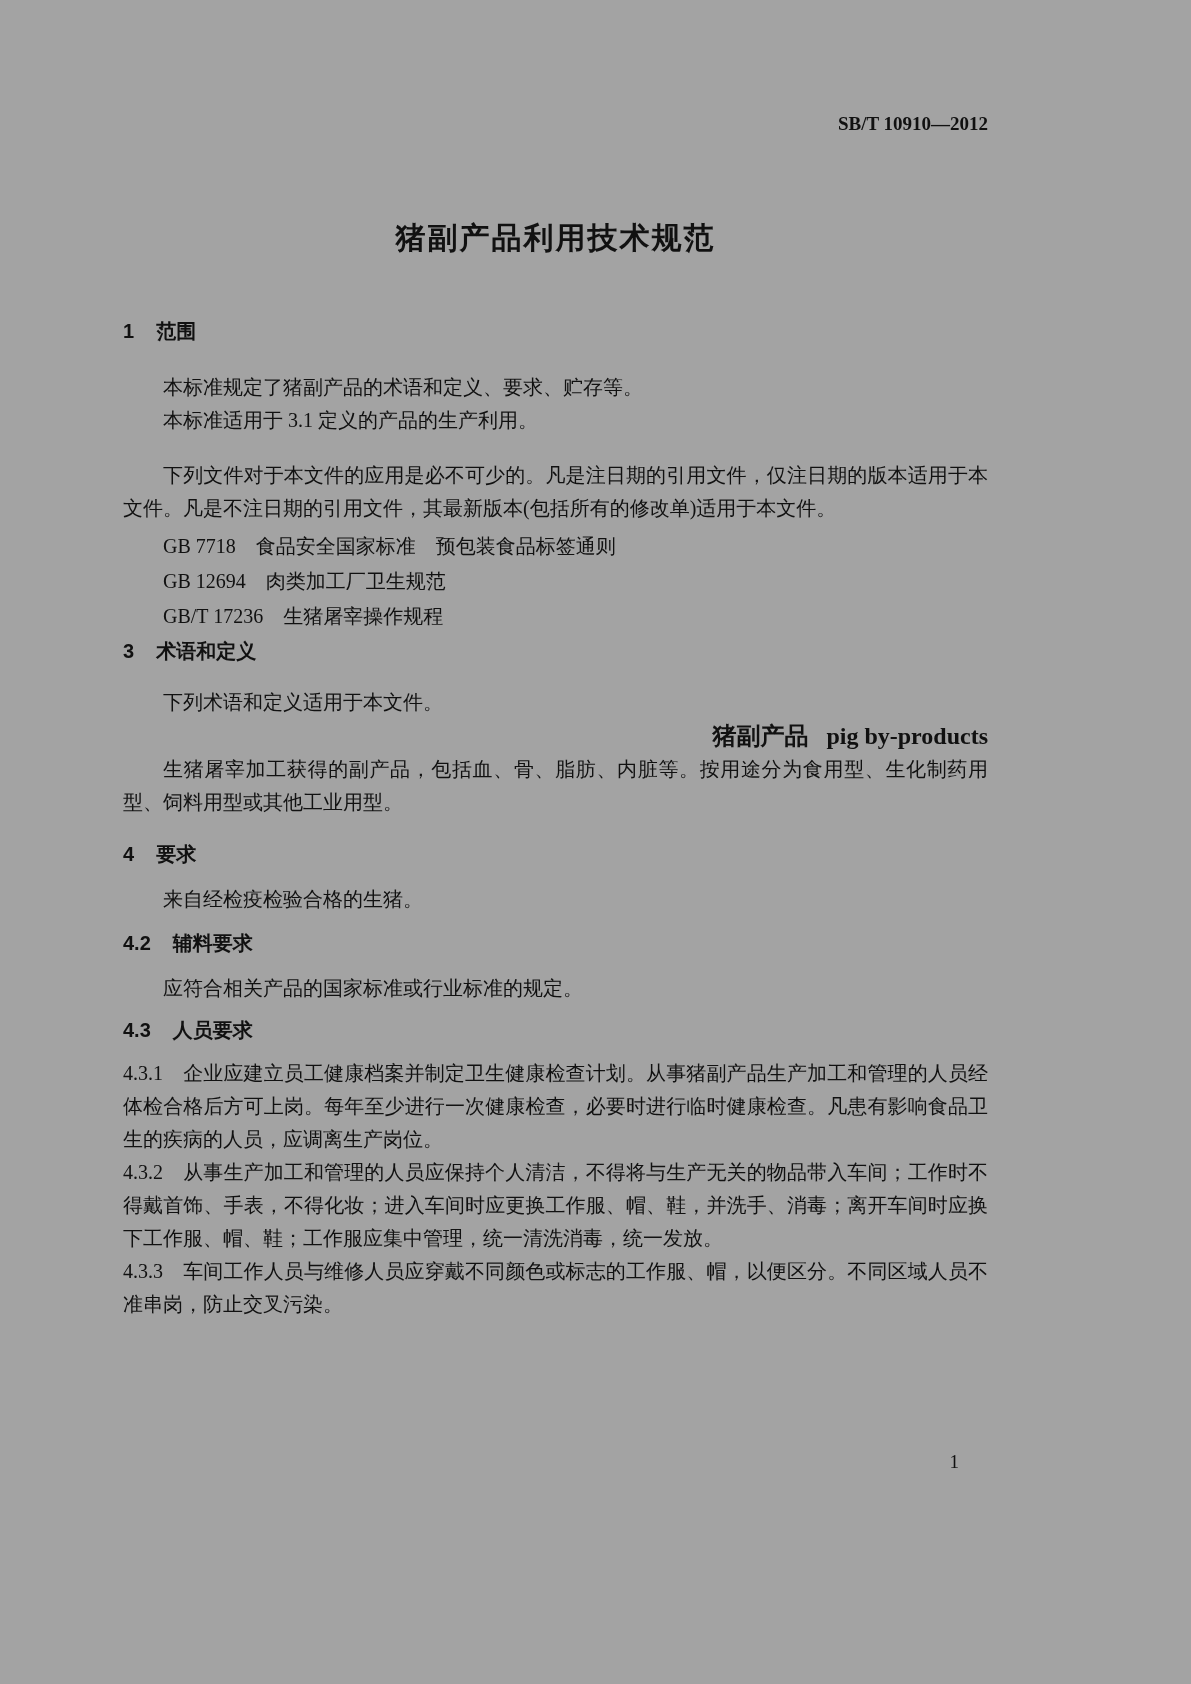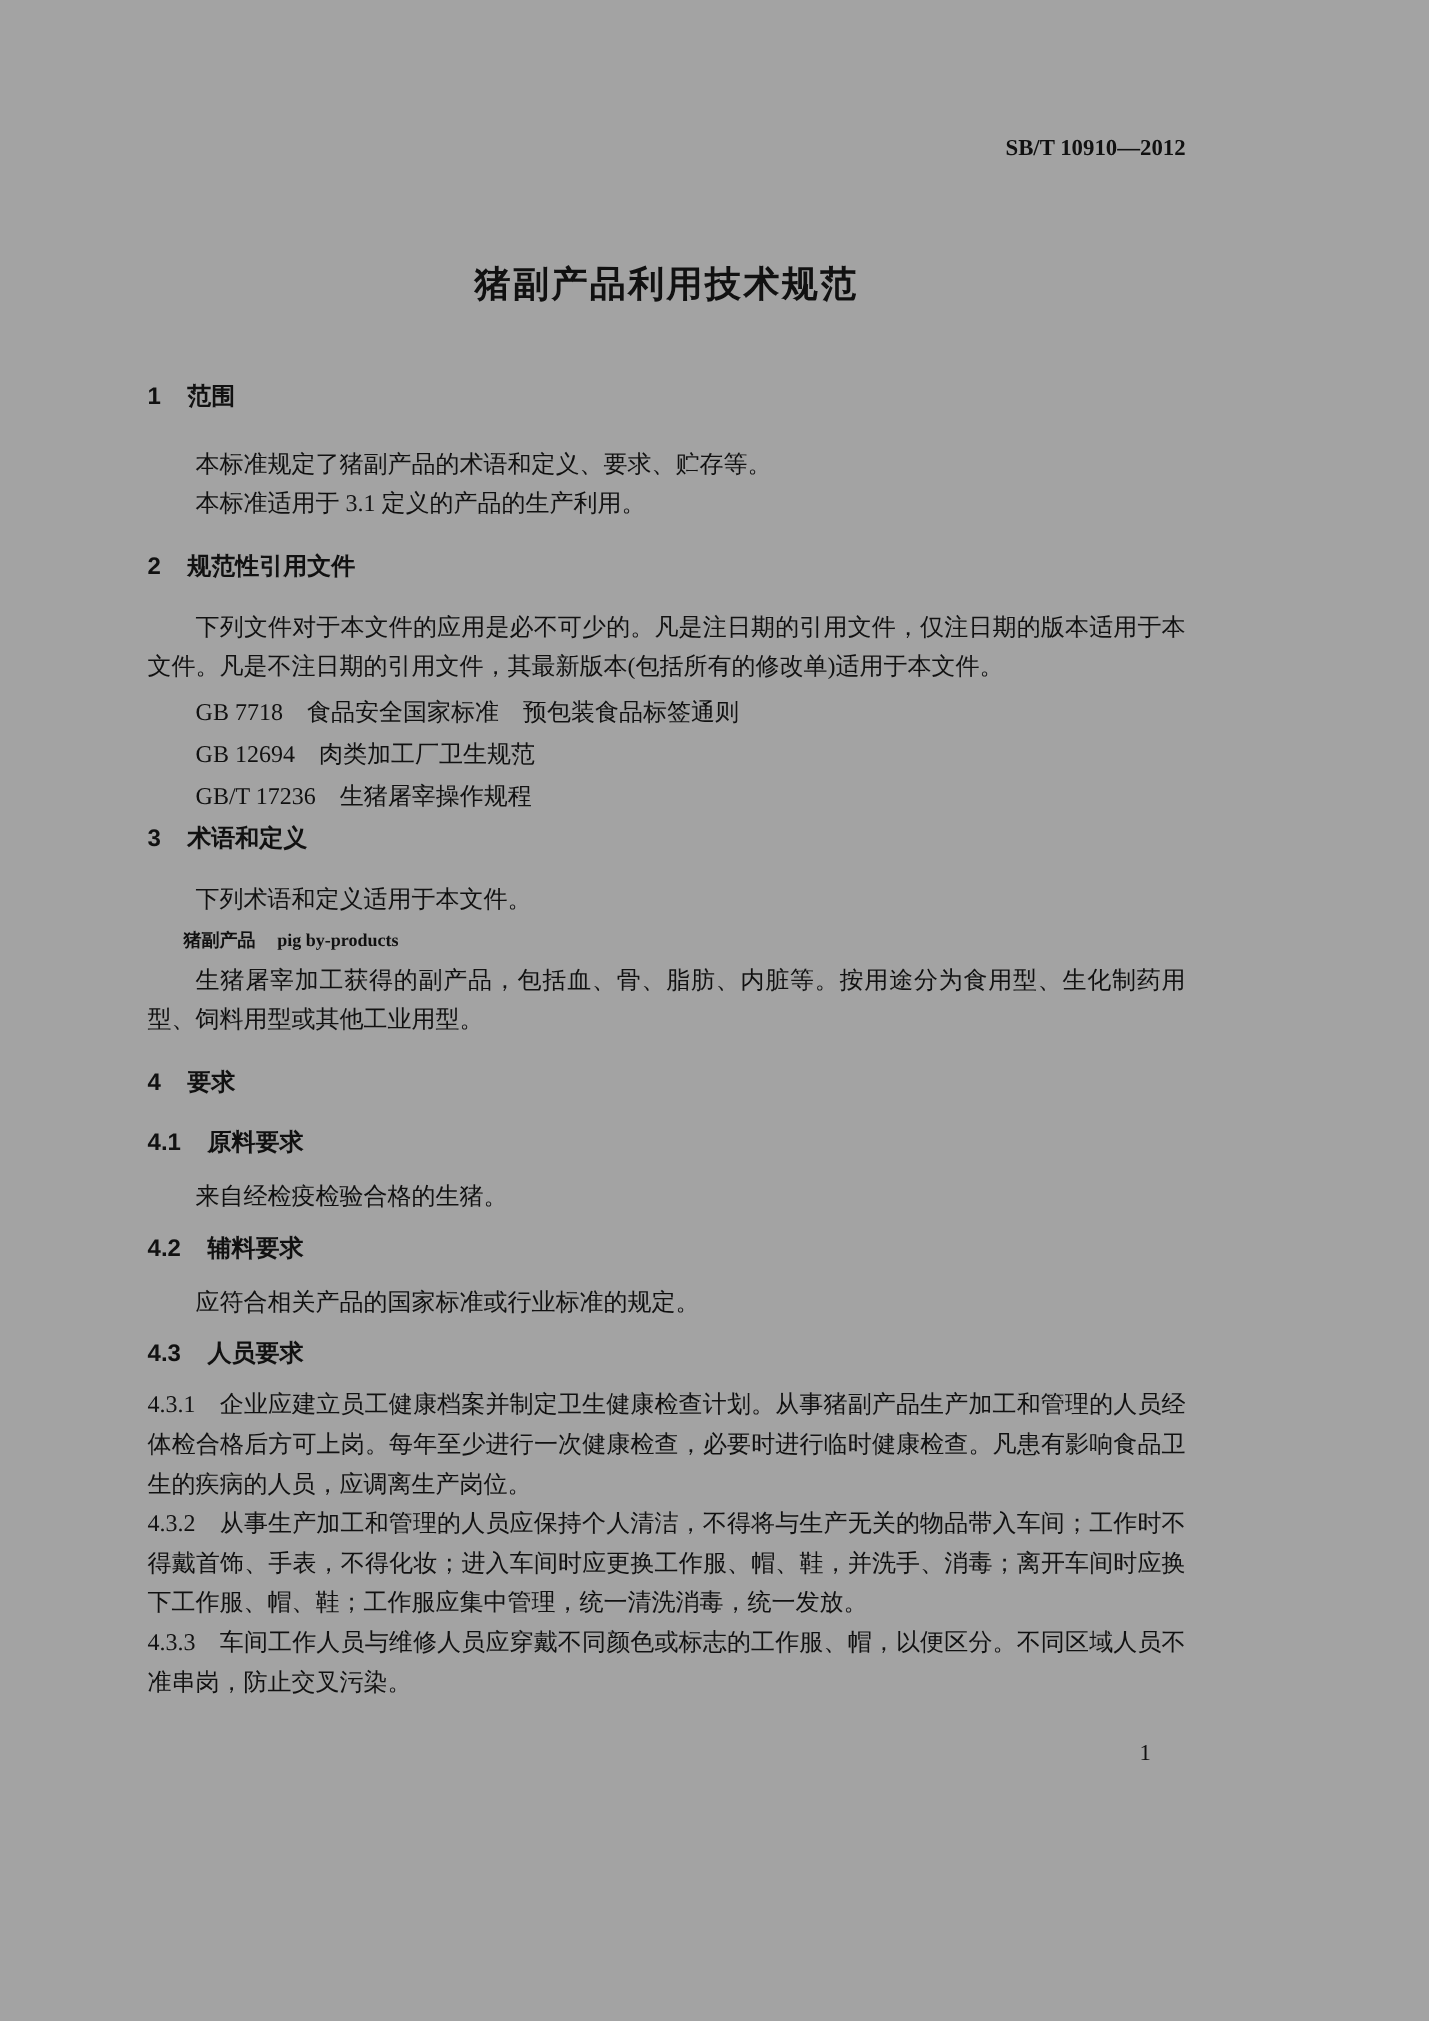--- a/index.html
+++ b/index.html
@@ -55,24 +55,25 @@
   .ref-line {
     font-size: 20px;
     line-height: 35px;
     margin-left: 2em;
   }
   .term-num {
     font-size: 20px;
     line-height: 33px;
   }
   .term-line {
-    font-size: 15px;
+    font-size: 24px;
     line-height: 33px;
     margin-left: 2em;
     font-weight: bold;
+    text-align: right;
   }
   .term-line .term-zh {
     font-family: "Liberation Sans", "DejaVu Sans", sans-serif;
     margin-right: 18px;
   }
   .term-line .term-en {
     font-family: "Liberation Serif", "DejaVu Serif", serif;
   }
   .clause {
     font-size: 20px;
@@ -114,46 +115,40 @@
   <div class="doc-num">SB/T 10910—2012</div>
 
   <div class="doc-title">猪副产品利用技术规范</div>
 
   <div class="sec-heading mt-h1">
     <span class="num">1</span><span>范围</span>
   </div>
   <p class="body-p mt-p1">本标准规定了猪副产品的术语和定义、要求、贮存等。</p>
   <p class="body-p">本标准适用于 3.1 定义的产品的生产利用。</p>
 
-  <div class="sec-heading mt-h2">
-    <span class="num">2</span><span>规范性引用文件</span>
-  </div>
   <p class="body-p mt-p2">下列文件对于本文件的应用是必不可少的。凡是注日期的引用文件，仅注日期的版本适用于本文件。凡是不注日期的引用文件，其最新版本(包括所有的修改单)适用于本文件。</p>
   <div class="mt-refs">
     <div class="ref-line">GB 7718　食品安全国家标准　预包装食品标签通则</div>
     <div class="ref-line">GB 12694　肉类加工厂卫生规范</div>
     <div class="ref-line">GB/T 17236　生猪屠宰操作规程</div>
   </div>
 
   <div class="sec-heading mt-h3">
     <span class="num">3</span><span>术语和定义</span>
   </div>
   <p class="body-p mt-p3">下列术语和定义适用于本文件。</p>
   <div class="term-line">
     <span class="term-zh">猪副产品</span><span class="term-en">pig by-products</span>
   </div>
   <p class="body-p">生猪屠宰加工获得的副产品，包括血、骨、脂肪、内脏等。按用途分为食用型、生化制药用型、饲料用型或其他工业用型。</p>
 
   <div class="sec-heading mt-h4">
     <span class="num">4</span><span>要求</span>
   </div>
 
-  <div class="sec-heading mt-h41">
-    <span class="num">4.1</span><span>原料要求</span>
-  </div>
   <p class="body-p mt-p41">来自经检疫检验合格的生猪。</p>
 
   <div class="sec-heading mt-h42">
     <span class="num">4.2</span><span>辅料要求</span>
   </div>
   <p class="body-p mt-p42">应符合相关产品的国家标准或行业标准的规定。</p>
 
   <div class="sec-heading mt-h43">
     <span class="num">4.3</span><span>人员要求</span>
   </div>

